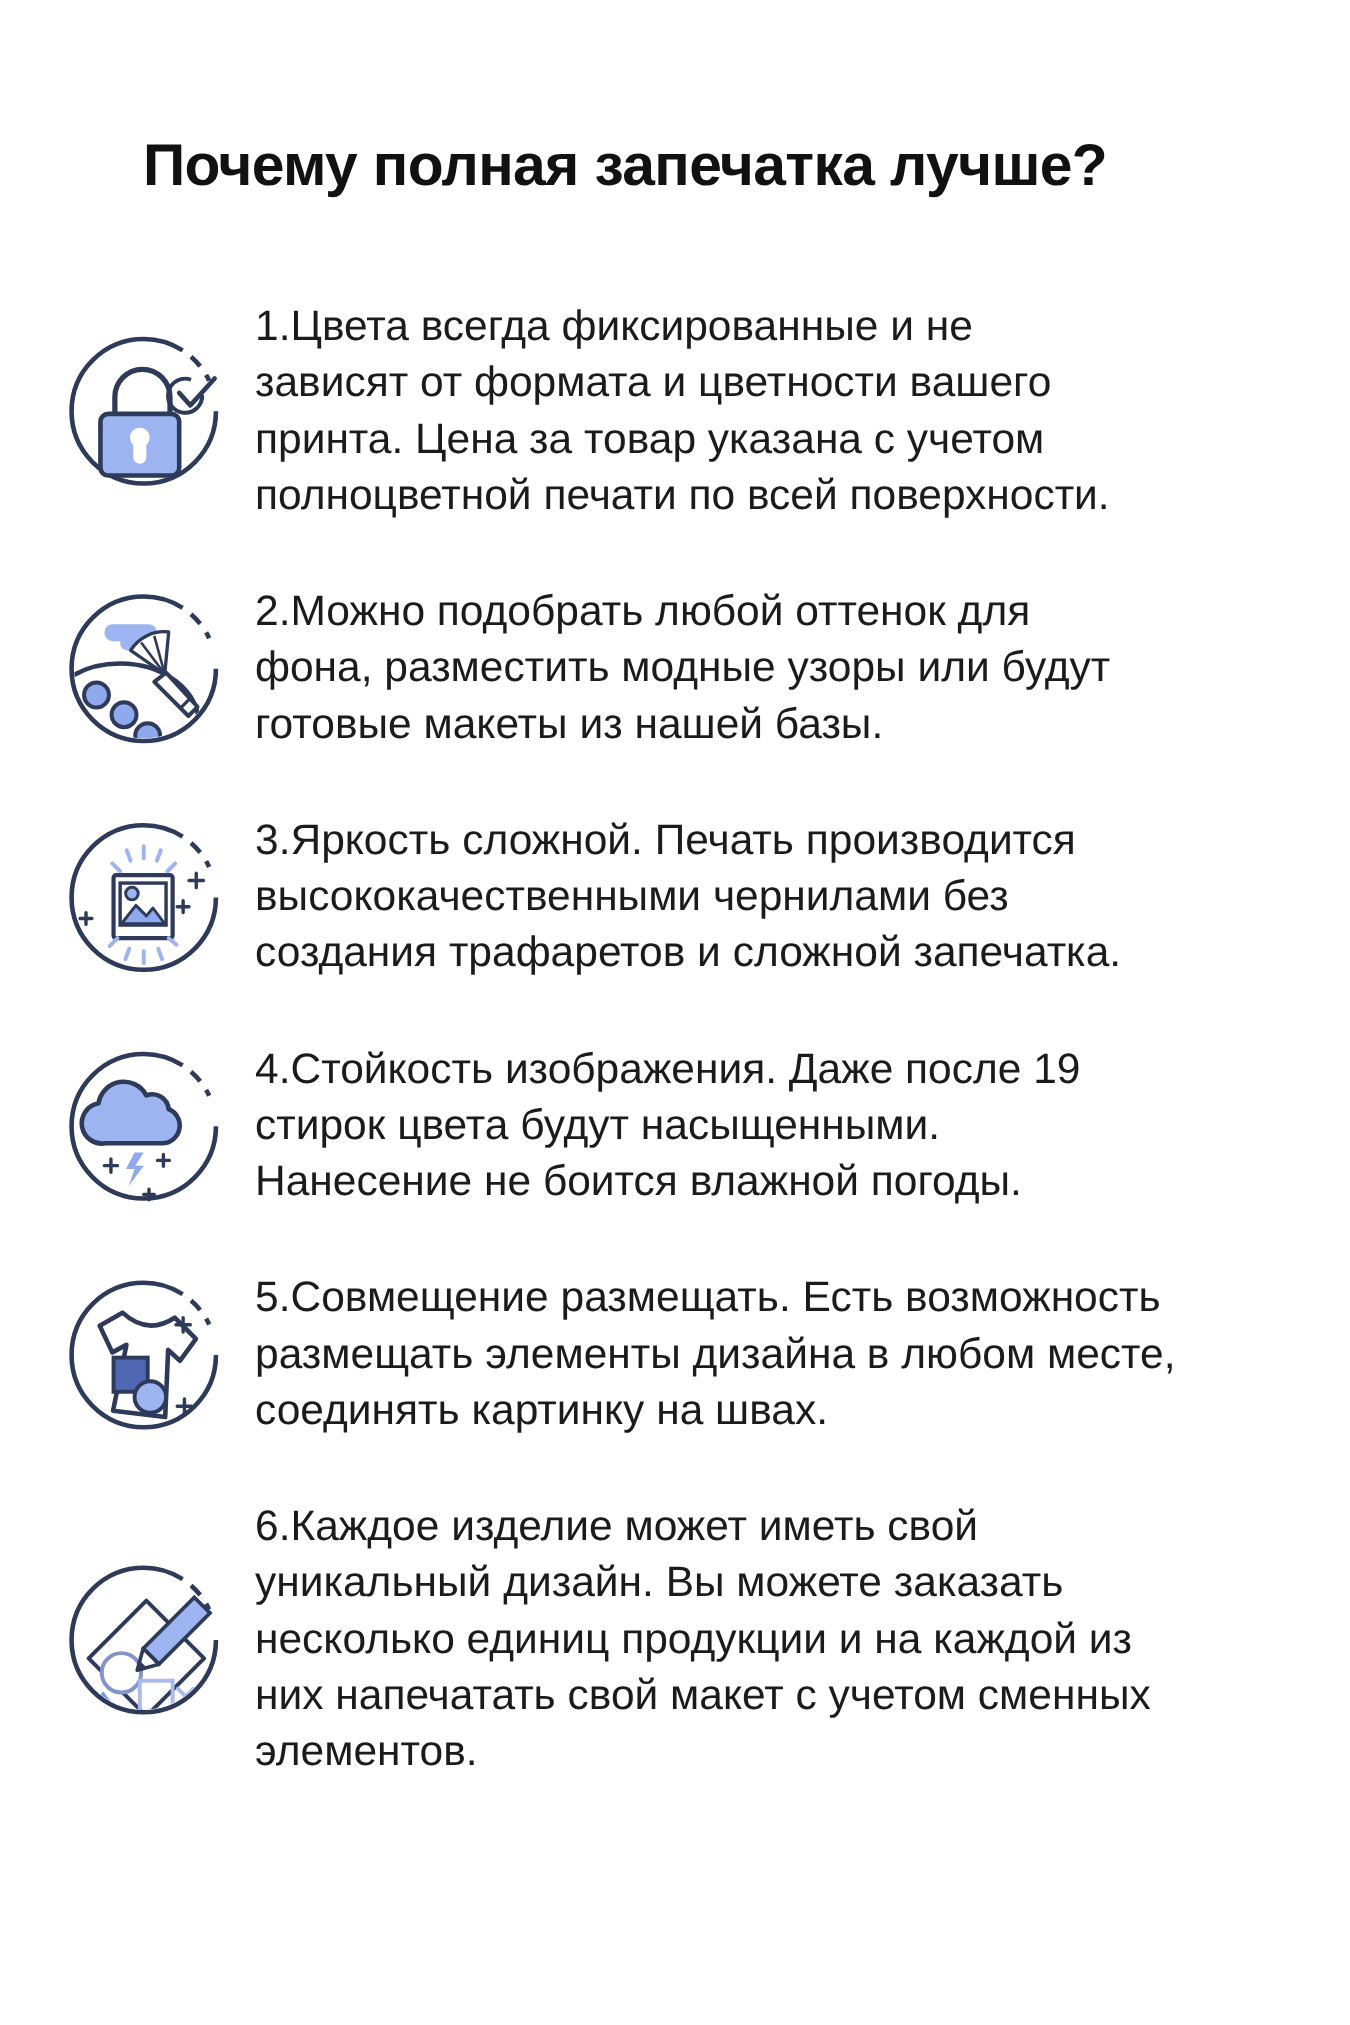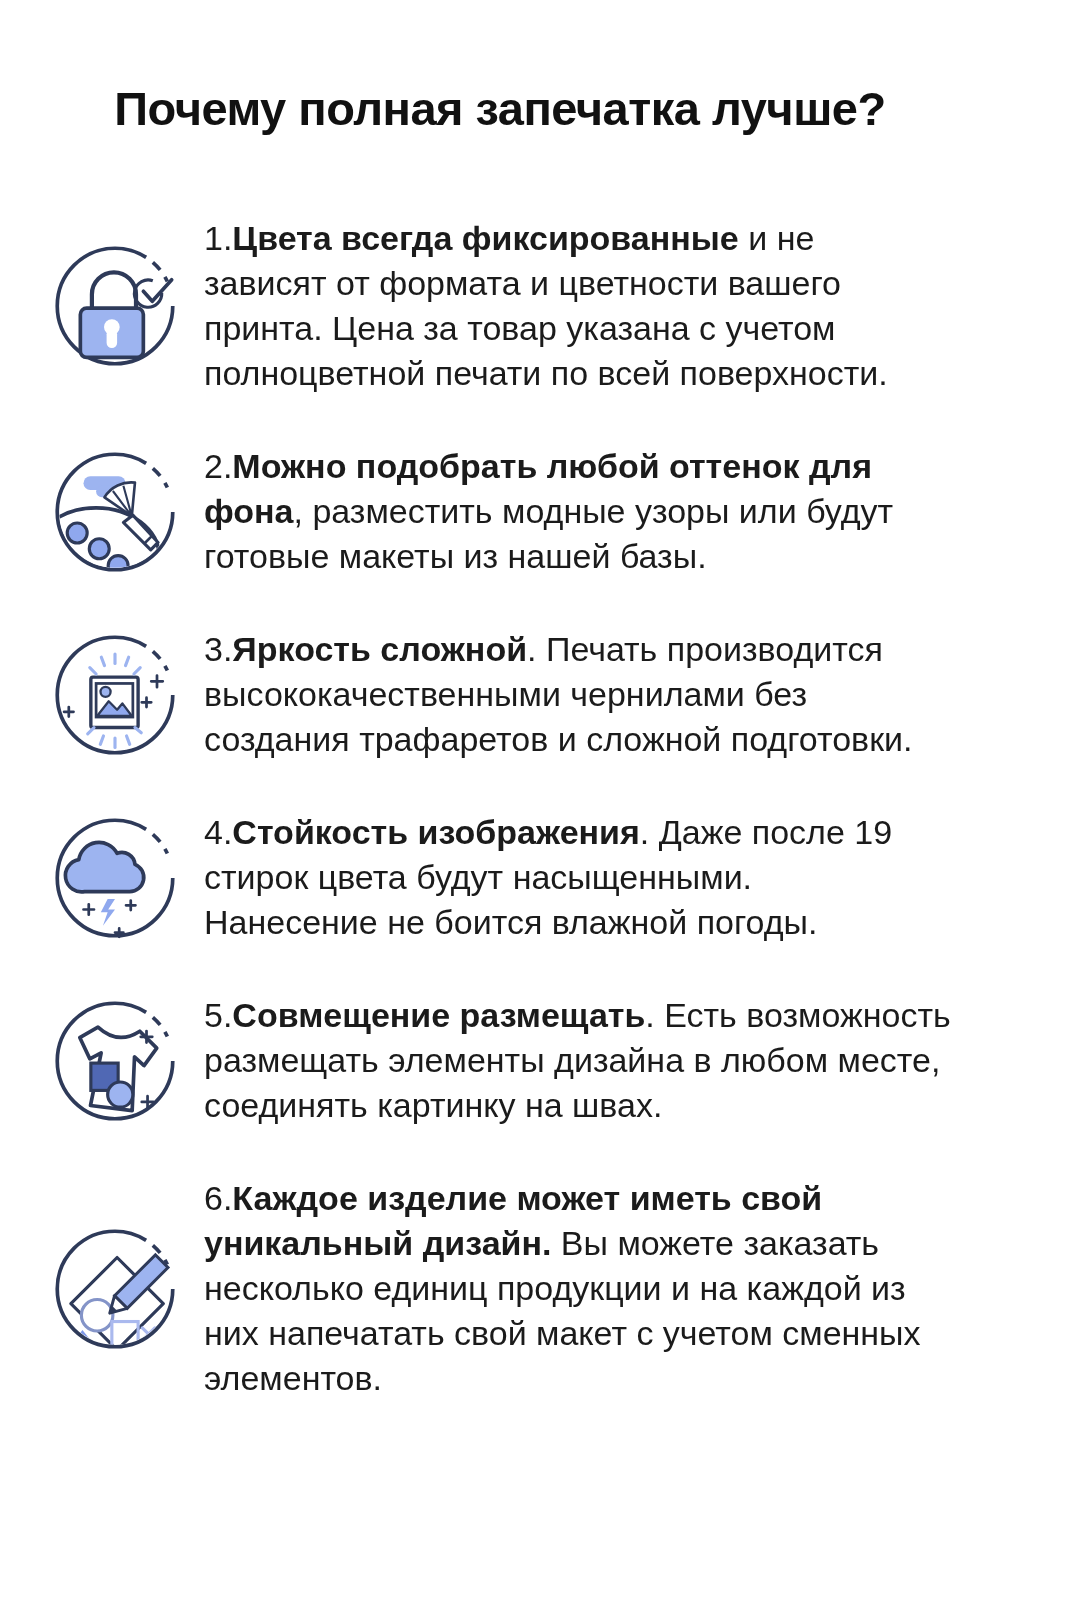--- a/index.html
+++ b/index.html
@@ -3,21 +3,21 @@
 <meta charset="utf-8">
 <style>
   html,body{margin:0;padding:0;}
   body{
     width:1080px;height:1620px;
     background:#ffffff;
     font-family:"Liberation Sans", sans-serif;
     color:#1b1b1b;
     overflow:hidden;
   }
-  .page{width:1000px;height:1620px;box-sizing:border-box;padding-top:81px;}
+  .page{width:1000px;height:1620px;box-sizing:border-box;padding-top:104px;}
   .title{
     font-size:47px;
     font-weight:700;
     text-align:center;
     color:#111;
     margin:0 40px 80px 40px;
     letter-spacing:-0.5px;
   }
   .benefits{margin:0 30px 0 52px;}
   .row{
@@ -27,21 +27,21 @@
     margin-bottom:48px;
   }
   .icon{width:126px;height:126px;flex:0 0 auto;display:block;}
   .row-text{
     font-size:34px;
     line-height:45px;
     white-space:pre-wrap;
     margin:0;
     max-width:840px;
   }
-  .row-text b{font-weight:700;}
+  .row-text b{font-weight:400;}
   svg .ln{stroke:#2e3a59;}
 </style>
 </head>
 <body>
 
 <div class="page">
 
   <h1 class="title">Почему полная запечатка лучше?</h1>
 
   <div class="benefits">
@@ -108,21 +108,21 @@
             <path d="M85 96 L79 91"></path>
         </g>
         <g class="ln" stroke-width="2.6" stroke-linecap="round">
           <path d="M11.5 76 H20.5 M16 71.5 V80.5"></path>
           <path d="M94.5 47 H105.5 M100 41.5 V52.5"></path>
           <path d="M85.5 67 H94.5 M90 62.5 V71.5"></path>
         </g>
       </svg>
       <p class="row-text"><span>3.</span><b>Яркость сложной</b><span>. Печать производится
 высококачественными чернилами без
-создания трафаретов и сложной подготовки.</span></p>
+создания трафаретов и сложной запечатка.</span></p>
     </div>
 
     <div class="row">
       <svg class="icon" viewBox="0 0 120 120">
         <circle cx="60" cy="60" r="55" fill="none" class="ln" stroke-width="3.5" stroke-dasharray="290 8 10 8 5 24.6"></circle>
         <path d="M31 73 H74 a13.5 13.5 0 0 0 5 -26 a12.5 12.5 0 0 0 -17 -10.5 a19.5 19.5 0 0 0 -36.5 6 A13.5 13.5 0 0 0 31 73 Z" fill="#9db4f0" class="ln" stroke-width="3.5" stroke-linejoin="round"></path>
         <path d="M53 80 l-6.5 12.5 h6.5 l-4.5 13 l11.5 -15.5 h-6.5 l6.5 -10 Z" fill="#8fa8ee"></path>
         <g class="ln" stroke-width="2.6" stroke-linecap="round">
           <path d="M30 90 H40 M35 85 V95"></path>
           <path d="M70.5 86 H79.5 M75 81.5 V90.5"></path>

